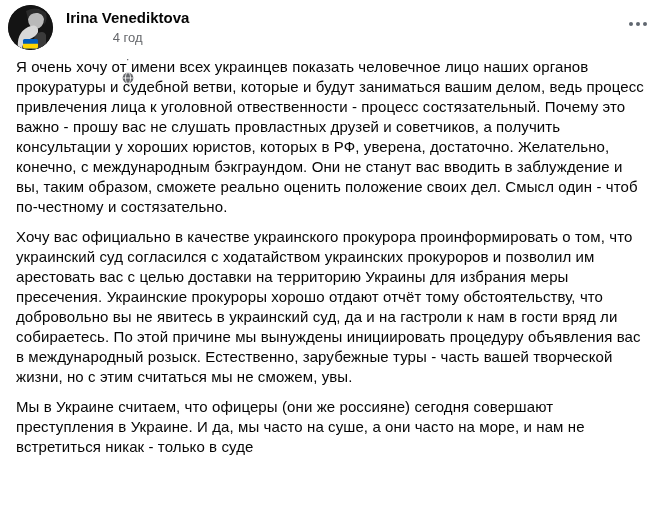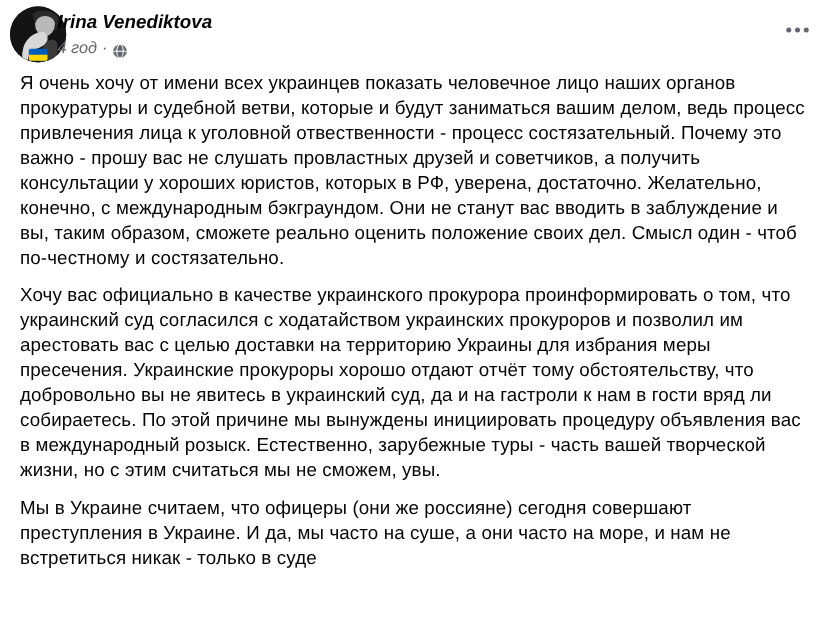--- a/index.html
+++ b/index.html
@@ -15,28 +15,28 @@
     color:var(--text-primary);
   }
   .post-card{position:relative;width:670px;height:505px;background:var(--bg);}
   
   .post-header{position:relative;height:56px;}
   .avatar{
     position:absolute;left:8px;top:5px;width:45px;height:45px;
     border-radius:50%;overflow:hidden;background:#161616;cursor:pointer;
   }
   .avatar svg{display:block;width:45px;height:45px;}
-  .header-texts{position:absolute;left:46px;top:8px;font-style:italic;}
+  .header-texts{position:absolute;left:66px;top:8px;}
   .author-name{
     font-size:15px;font-weight:700;line-height:19px;color:var(--text-primary);
     cursor:pointer;
   }
   .post-meta{
-    display:flex;align-items:flex-end;gap:4px;margin-top:2px;
-    font-size:13px;line-height:17px;color:var(--text-secondary);
+    display:flex;align-items:center;gap:4px;margin-top:2px;
+    font-size:13px;line-height:17px;color:var(--text-secondary);flex-direction:column;
   }
   .timestamp{cursor:pointer;}
   .meta-sep{color:var(--text-secondary);}
   .globe-icon{display:inline-block;width:12px;height:12px;}
   .more-button{
     position:absolute;right:16px;top:12px;width:32px;height:24px;
     display:flex;align-items:center;justify-content:center;gap:3px;
     background:none;border:none;cursor:pointer;
   }
   .more-button .dot{width:4px;height:4px;border-radius:50%;background:#606770;}

